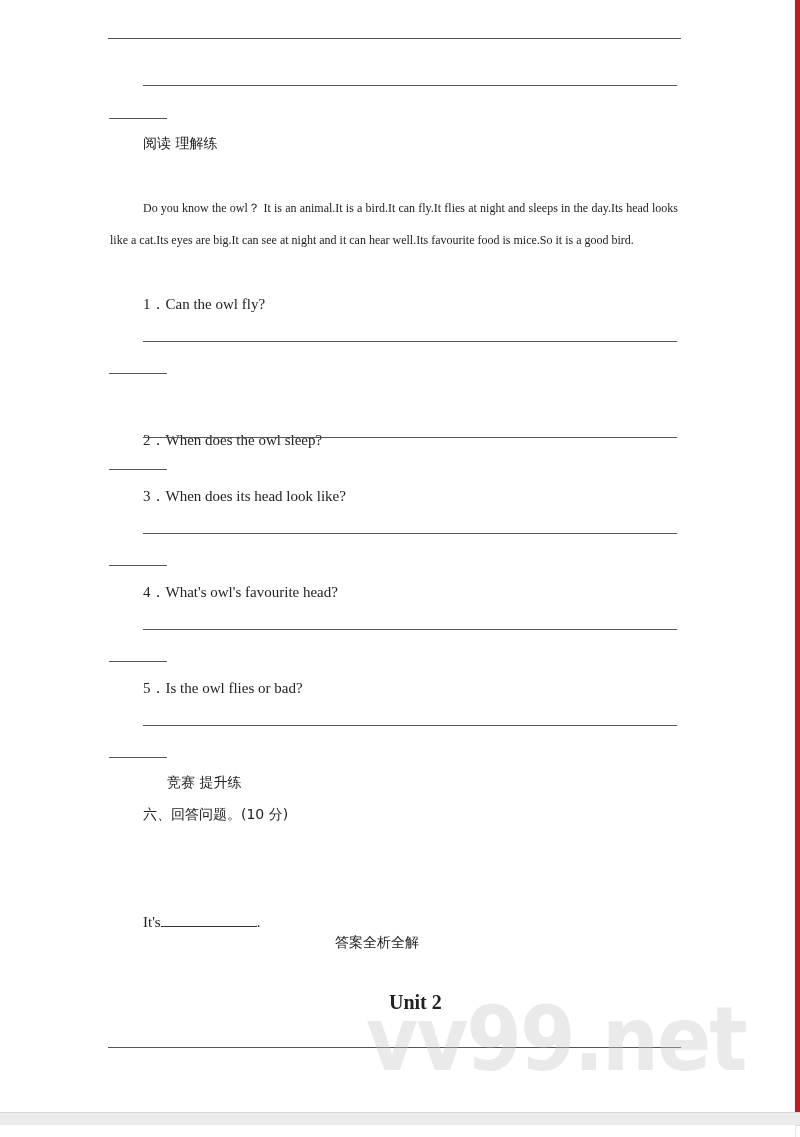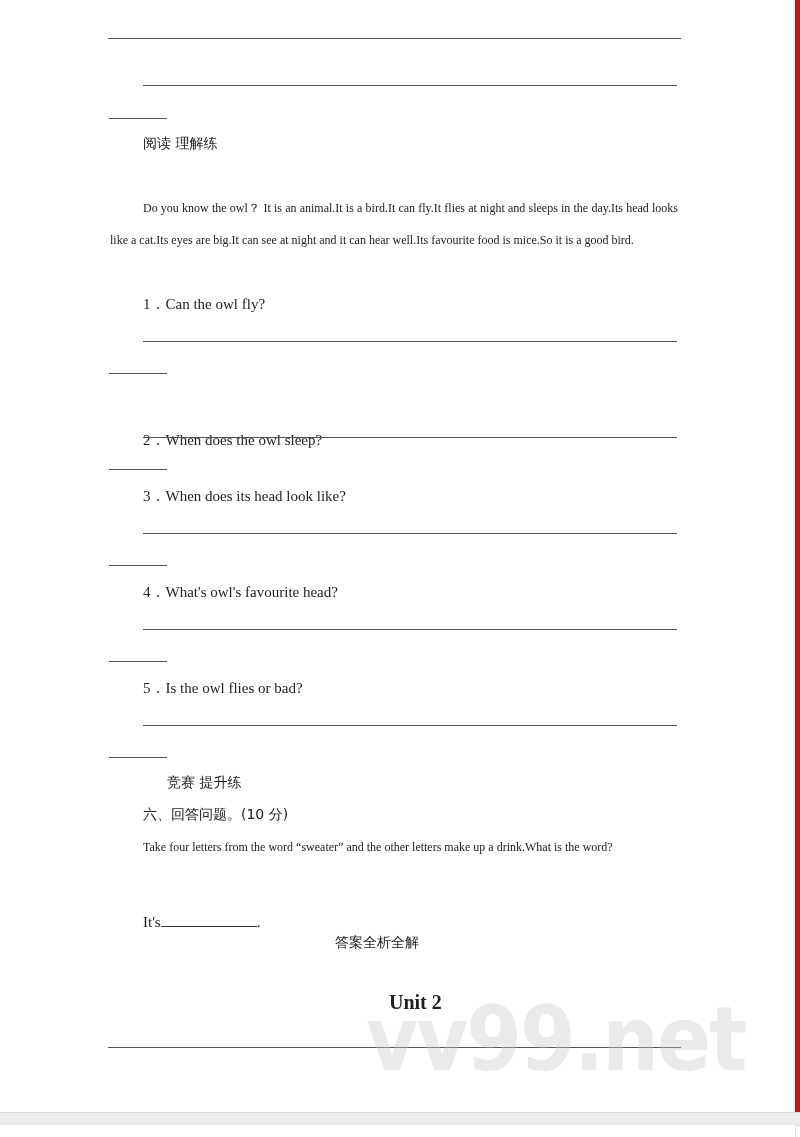--- a/index.html
+++ b/index.html
@@ -82,21 +82,20 @@
 
   <div class="txt" style="left:143px; top:679px;">
     <span>5．</span><span>Is the owl flies or bad?</span>
   </div>
   <div class="line" style="left:143px; top:725px; width:534px;"></div>
   <div class="line" style="left:109px; top:757px; width:58px;"></div>
 
   <div class="txt cn" style="left:143px; top:773px;margin-left:24px;">竞赛 提升练</div>
   <div class="txt cn" style="left:143px; top:805px;text-align:center;">六、回答问题。(10 分)</div>
 
-  <div class="para" style="top:831px;"><span class="indent"></span><span>Take four letters from the word “sweater” and the other letters make up a drink.What is the word?</span></div>
 
   <div class="txt" style="left:143px; top:912px;">
     <span>It's</span><span class="blank"></span><span>.</span>
   </div>
 
   <div class="txt cn" style="left:335px; top:933px;">答案全析全解</div>
   <div class="txt bold" style="left:389px; top:993px; font-size:20px;">Unit 2</div>
 
   <div class="line" style="left:108px; top:1047px; width:573px;"></div>
 

